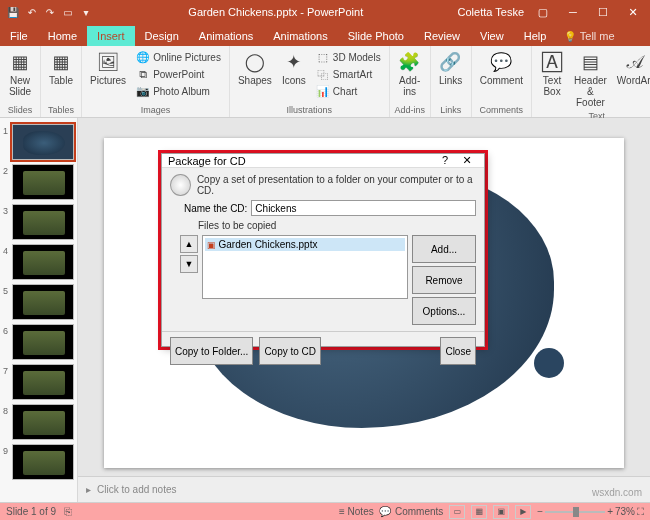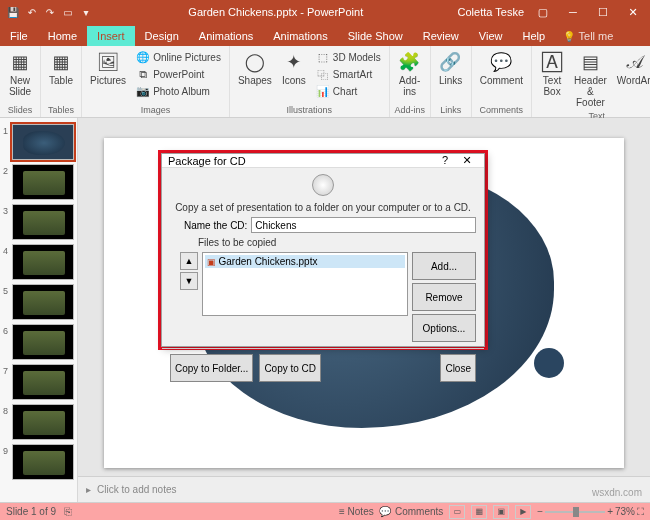--- a/index.html
+++ b/index.html
@@ -56,21 +56,21 @@
 .zoom { display:flex; align-items:center; gap:2px; }
 .zoom .track { width: 60px; height: 2px; background:#bbb; position:relative; }
 .zoom .track::after { content:''; position:absolute; width:6px; height:10px; background:#888; left:28px; top:-4px; }
 
 .dialog-hl { position: absolute; left: 158px; top: 150px; width: 330px; height: 200px; border: 3px solid #e81123; z-index: 100; }
 .dialog { position: absolute; left: 161px; top: 153px; width: 324px; height: 194px; background: #f0f0f0; border: 1px solid #a0a0a0; z-index: 101; box-shadow: 2px 2px 8px rgba(0,0,0,.3); font-size: 10px; display:flex; flex-direction:column; }
 .dlg-title { height: 22px; background: #fff; border-bottom: 1px solid #ddd; display: flex; align-items: center; padding: 0 6px; font-size: 11px; }
 .dlg-title .cls { margin-left: auto; display:flex; gap:0; }
 .dlg-title .cls span { width: 22px; text-align: center; cursor: pointer; }
 .dlg-body { padding: 6px 8px; flex:1; display:flex; flex-direction:column; gap:4px; }
-.dlg-desc { display:flex; align-items:center; gap:6px; font-size:10px; color:#333;flex-direction:column; }
+.dlg-desc { display:flex; align-items:center; gap:6px; font-size:10px; color:#333; }
 .dlg-desc .cdico { width:22px; height:22px; border-radius:50%; background: radial-gradient(#fff,#ccc); border:1px solid #999; }
 .dlg-row { display:flex; align-items:center; gap:4px; }
 .dlg-row label { font-size:10px; white-space:nowrap; }
 .dlg-row input[type=text] { flex:1; height:16px; border:1px solid #999; padding:0 3px; font-size:10px; background:#fff; }
 .dlg-files { flex:1; display:flex; gap:4px; }
 .dlg-filelist { flex:1; background:#fff; border:1px solid #999; height:64px; padding:2px; font-size:10px; }
 .dlg-filelist .file { display:flex; align-items:center; gap:3px; background:#cde6f7; padding:1px 2px; }
 .dlg-filelist .fico { color:#c43e1c; font-size:9px; }
 .dlg-arrows { display:flex; flex-direction:column; gap:2px; align-self:flex-start; }
 .dlg-arrows button { width:18px; height:18px; border:1px solid #999; background:#e8e8e8; font-size:9px; cursor:pointer; }
@@ -105,21 +105,21 @@
   </div>
 </div>
 
 <div class="tabs">
   <div class="tab">File</div>
   <div class="tab">Home</div>
   <div class="tab active">Insert</div>
   <div class="tab">Design</div>
   <div class="tab">Animations</div>
   <div class="tab">Animations</div>
-  <div class="tab">Slide Show</div>
+  <div class="tab">Slide Photo</div>
   <div class="tab">Review</div>
   <div class="tab">View</div>
   <div class="tab">Help</div>
   <div class="tell">
       <span class="bulb">💡</span>
       <span>Tell me</span>
     </div>
 </div>
 
 <div class="ribbon">

